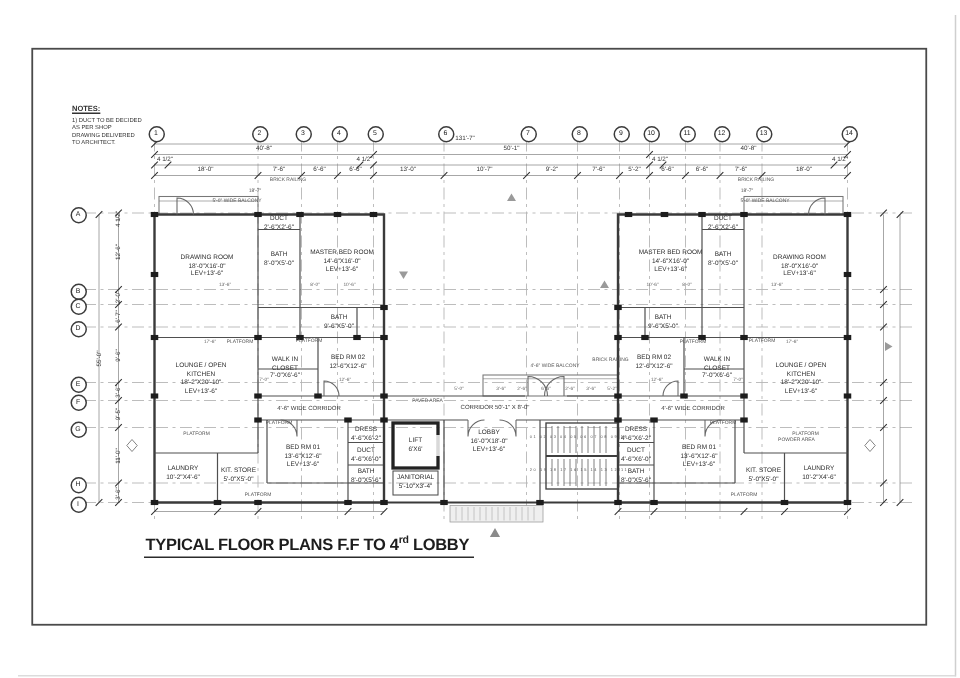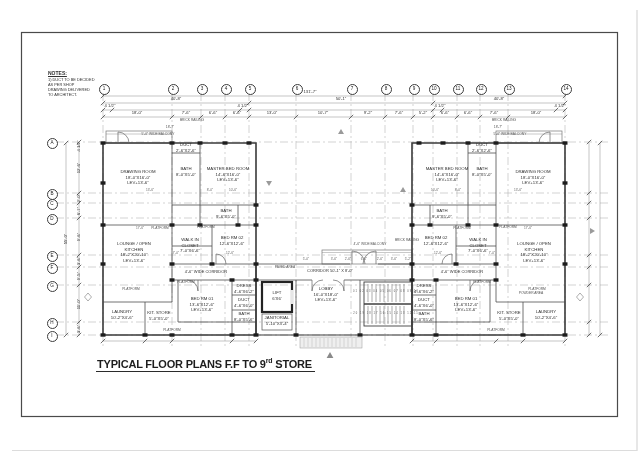--- a/index.html
+++ b/index.html
@@ -470,14 +470,14 @@
       <div class="bub" style="left: 46.5px; top: 188.5px;">B</div>
       <div class="bub" style="left: 46.5px; top: 198.5px;">C</div>
       <div class="bub" style="left: 46.5px; top: 213.5px;">D</div>
       <div class="bub" style="left: 46.5px; top: 250.5px;">E</div>
       <div class="bub" style="left: 46.5px; top: 262.5px;">F</div>
       <div class="bub" style="left: 46.5px; top: 280.5px;">G</div>
       <div class="bub" style="left: 46.5px; top: 317.5px;">H</div>
       <div class="bub" style="left: 46.5px; top: 330.5px;">I</div>
     </div>
 
-  <div id="title"><span>TYPICAL FLOOR PLANS F.F TO 9</span><sup>rd</sup><span> STORE</span></div>
+  <div id="title"><span>TYPICAL FLOOR PLANS F.F TO 4</span><sup>rd</sup><span> LOBBY</span></div>
 </div>
 
 </body></html>

